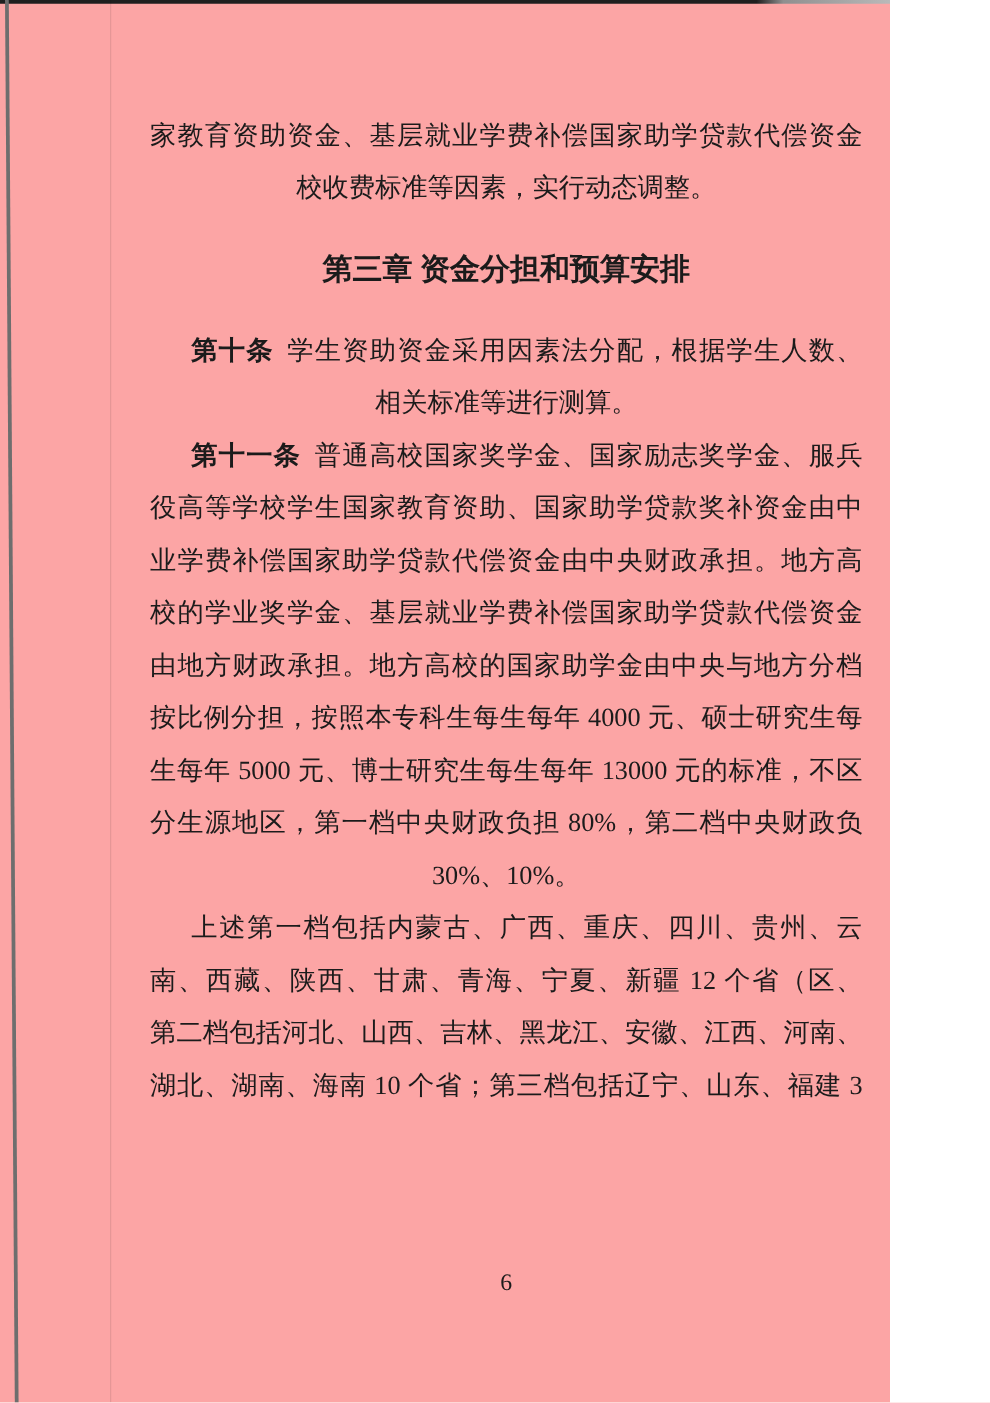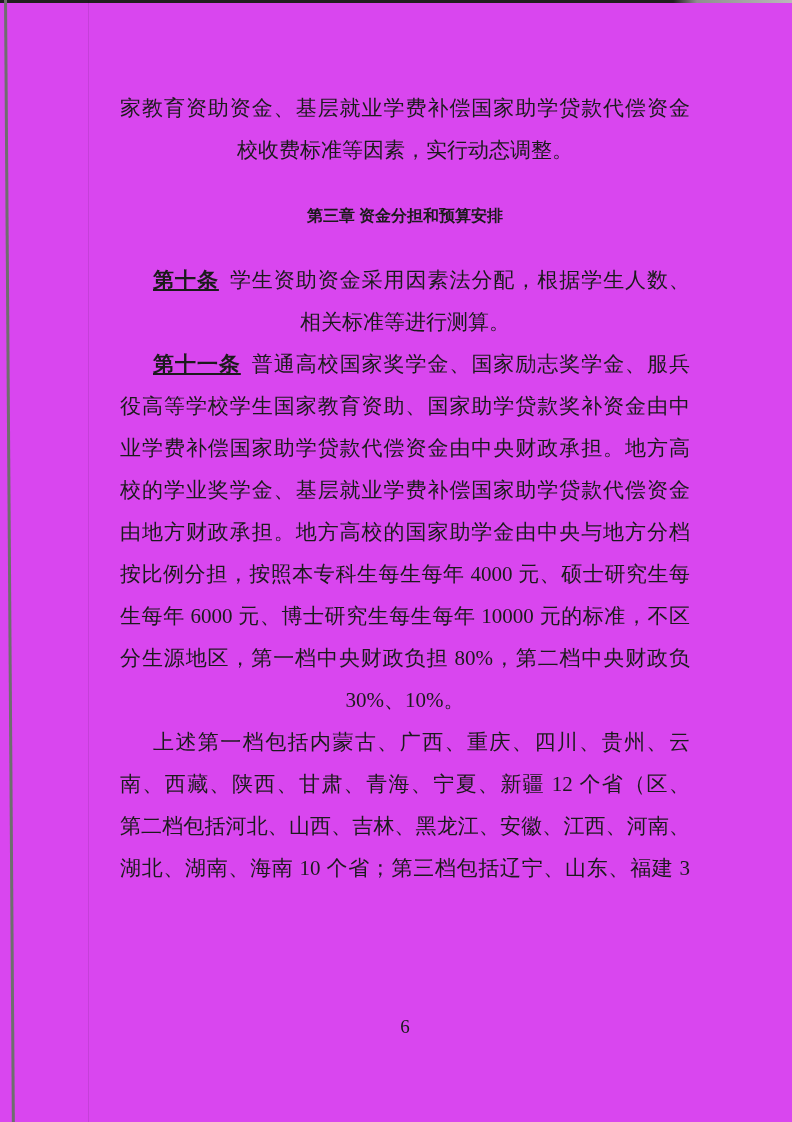--- a/index.html
+++ b/index.html
@@ -1,20 +1,20 @@
 <!DOCTYPE html>
 <html><head>
 <meta charset="utf-8">
 <style>
   html, body { margin: 0; padding: 0; background: #ffffff; }
   .sheet {
     position: relative;
-    width: 792px;
+    width: 712px;
     height: 1122px;
-    background: #d946ef;
+    background: #fca5a5;
     overflow: hidden;
     color: #1b1b1b;
     font-family: "Liberation Serif", "DejaVu Serif", serif;
   }
   
   .edge-top {
     position: absolute; top: 0; left: 0;
     width: 100%; height: 3px;
     background: linear-gradient(to right,
       #1f1f1f 0%, #1f1f1f 85%, #8f8f8f 88%, #b9b9b9 100%);
@@ -44,26 +44,26 @@
     font-size: 21px;
     overflow: hidden;
     letter-spacing: 0;
   }
   .full {
     text-align: justify;
     text-align-last: justify;
   }
   .end { text-align: center; }
   .indent { text-indent: 33px; }
-  .artnum { font-weight: bold; margin-right: 11px; text-decoration: underline; }
+  .artnum { font-weight: bold; margin-right: 11px; }
   .heading {
     margin: 24px 0 22px 0;
     height: 42px;
     line-height: 42px;
-    font-size: 16px;
+    font-size: 24px;
     font-weight: bold;
     text-align: center;
   }
   .pagenum {
     position: absolute;
     left: 120px; top: 1012px;
     width: 570px; height: 30px;
     line-height: 30px;
     text-align: center;
     font-size: 19px;
@@ -91,21 +91,21 @@
       <p class="line end">相关标准等进行测算。</p>
     </section>
 
     <section>
       <p class="line full indent"><b class="artnum">第十一条</b><span>普通高校国家奖学金、国家励志奖学金、服兵</span></p>
       <p class="line full">役高等学校学生国家教育资助、国家助学贷款奖补资金由中</p>
       <p class="line full">业学费补偿国家助学贷款代偿资金由中央财政承担。地方高</p>
       <p class="line full">校的学业奖学金、基层就业学费补偿国家助学贷款代偿资金</p>
       <p class="line full">由地方财政承担。地方高校的国家助学金由中央与地方分档</p>
       <p class="line full">按比例分担，按照本专科生每生每年 4000 元、硕士研究生每</p>
-      <p class="line full">生每年 6000 元、博士研究生每生每年 10000 元的标准，不区</p>
+      <p class="line full">生每年 5000 元、博士研究生每生每年 13000 元的标准，不区</p>
       <p class="line full">分生源地区，第一档中央财政负担 80%，第二档中央财政负</p>
       <p class="line end">30%、10%。</p>
     </section>
 
     <section>
       <p class="line full indent">上述第一档包括内蒙古、广西、重庆、四川、贵州、云</p>
       <p class="line full">南、西藏、陕西、甘肃、青海、宁夏、新疆 12 个省（区、市）;</p>
       <p class="line full">第二档包括河北、山西、吉林、黑龙江、安徽、江西、河南、</p>
       <p class="line full">湖北、湖南、海南 10 个省；第三档包括辽宁、山东、福建 3</p>
     </section>

